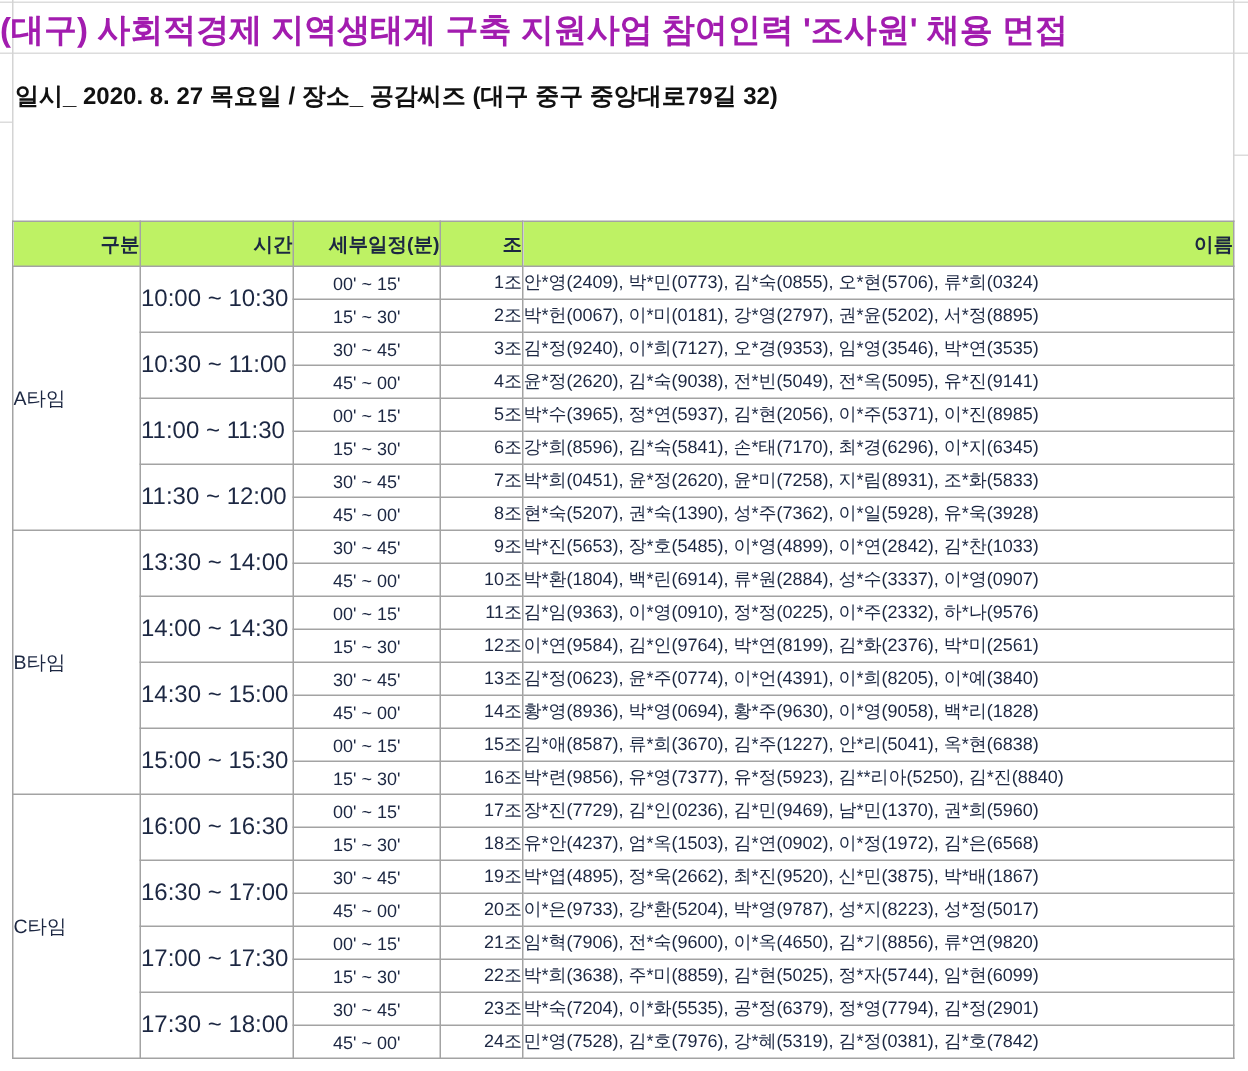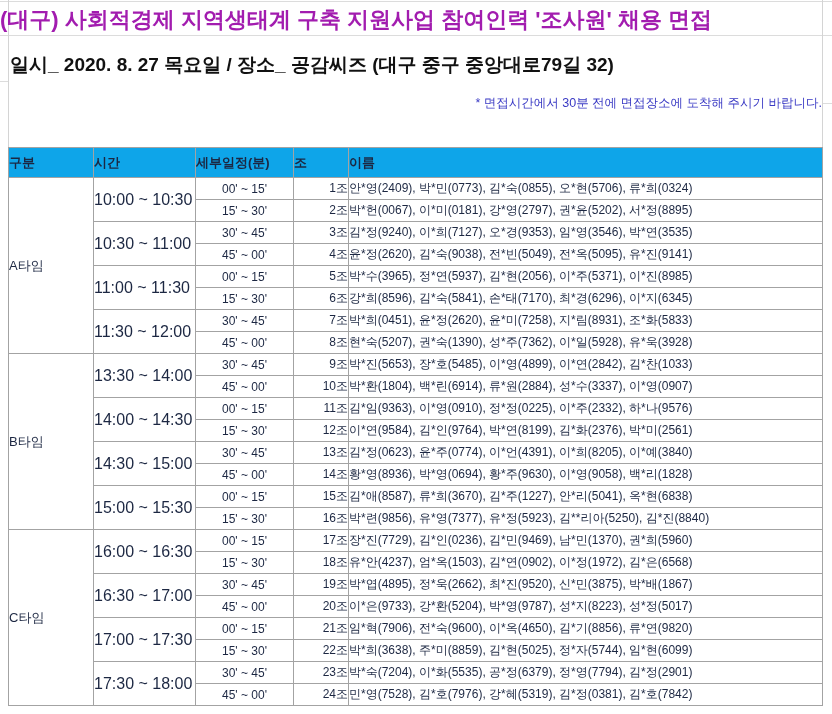--- a/index.html
+++ b/index.html
@@ -10,37 +10,37 @@
   }
   .gridline{position:absolute;background:#dcdcdc;}
   .vline{position:absolute;background:#d4d4d4;width:1px;}
   .title{
     position:absolute;left:0;top:4px;width:668px;height:31px;
     text-align:center;font-size:22px;font-weight:bold;color:#a21caf;
     line-height:31px;letter-spacing:0px;white-space:nowrap;
   }
   .infoline{
     position:absolute;left:10px;top:52px;height:26px;line-height:26px;
-    font-size:19px;font-weight:bold;color:#111111;white-space:nowrap;
+    font-size:16px;font-weight:bold;color:#111111;white-space:nowrap;
   }
   .notes{
     position:absolute;right:10px;top:94px;text-align:right;
     font-size:12.5px;line-height:19.5px;color:#3939c4;white-space:nowrap;
   }
   table.schedule{
     position:absolute;left:8px;top:147px;width:815px;
     border-collapse:collapse;table-layout:fixed;
   }
   table.schedule th,table.schedule td{
     border:1px solid #a3a3a3;padding:0;overflow:hidden;white-space:nowrap;
   }
   table.schedule{border:1px solid #8c8c8c;}
   thead th{
-    background:#0ea5e9;height:29px;font-size:13px;font-weight:bold;
-    text-align:left;color:#1c2742;
+    background:#bef264;height:29px;font-size:13px;font-weight:bold;
+    text-align:right;color:#1c2742;
   }
   tbody td{height:21px;font-size:12px;color:#1c2742;background:#ffffff;}
   td.cat{text-align:left;font-size:13px;}
   td.time{text-align:left;font-size:16px;}
   td.detail{text-align:center;font-size:12px;}
   td.group{text-align:right;padding-right:4px;}
   td.names{text-align:left;padding-left:5px;}
 </style>
 </head>
 <body>
@@ -49,21 +49,20 @@
 <div class="gridline" style="left:0;top:35px;width:832px;height:1px;"></div>
 <div class="gridline" style="left:0;top:81px;width:8px;height:1px;"></div>
 <div class="gridline" style="left:822px;top:103px;width:10px;height:1px;"></div>
 <div class="vline" style="left:8px;top:0;height:147px;"></div>
 <div class="vline" style="left:822px;top:0;height:147px;"></div>
 
 <div class="title">(대구) 사회적경제 지역생태계 구축 지원사업 참여인력 '조사원' 채용 면접</div>
 <div class="infoline">일시_ 2020. 8. 27 목요일  /  장소_ 공감씨즈 (대구 중구 중앙대로79길 32)</div>
 
 <div class="notes">
-  <div>* 면접시간에서 30분 전에 면접장소에 도착해 주시기 바랍니다.</div>
 </div>
 
 <table class="schedule">
   <colgroup>
     <col style="width:85px">
       <col style="width:102px">
       <col style="width:98px">
       <col style="width:55px">
       <col>
   </colgroup>

